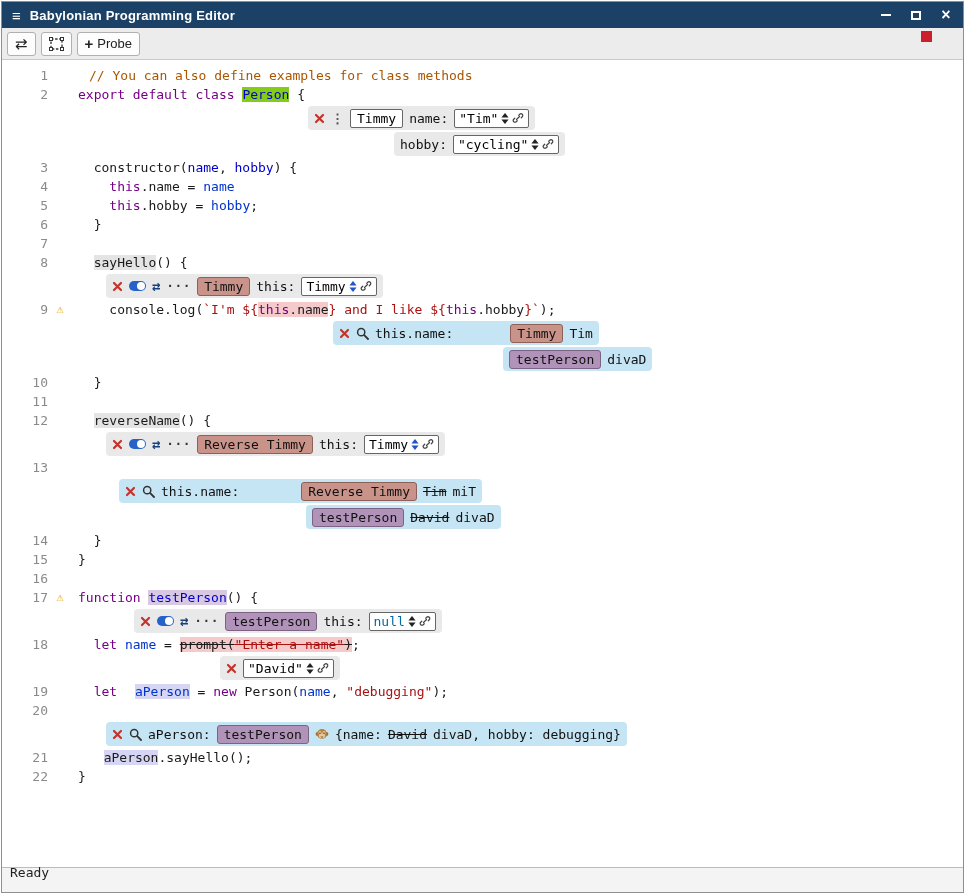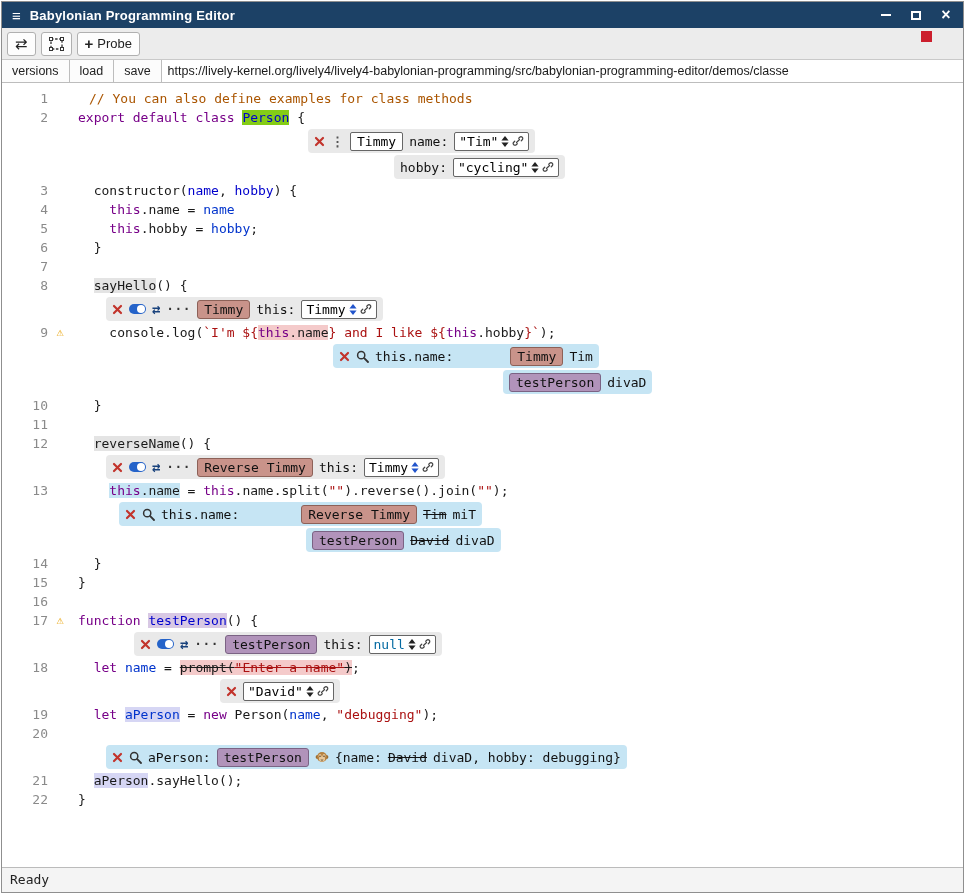--- a/index.html
+++ b/index.html
@@ -47,21 +47,21 @@
 
   .ctext .c { color: #aa5500; margin-left: 11px; }
   .ctext .k { color: #770088; }
   .ctext .d { color: #0000cc; }
   .ctext .v { color: #0033cc; }
   .ctext .s { color: #aa1111; }
   .ctext .p { color: #1a1a1a; }
   .hlp { background: #84cc16; }
   .hlg { background: #e4e4e4; }
   .hlm { background: #d8c8e4; }
-  .hll { background: #d6d6f4; }
+  .hll { background: #d6d6f4; margin-left: 10px; }
   .hlpink { background: #f4caca; }
   .hlb { background: #c6e5f4; }
   .strike { text-decoration: line-through; }
 
   
   .widget-row { width: max-content; display: flex; align-items: center; gap: 6px;
                 border-radius: 4px; padding: 2px 6px; margin: 2px 0; height: 24px; }
   .bg-gray { background: #e9e9e9; }
   .bg-blue { background: #c6e5f4; }
   .w-icon { display: flex; align-items: center; justify-content: center; cursor: pointer; }
@@ -80,21 +80,21 @@
   .vtext.muted { color: #0369a1; }
   .stepper { display: flex; align-items: center; cursor: pointer; }
   .stepper.dark { color: #222; }
   .stepper.blue { color: #2255cc; }
   .badge { border: 1px solid; border-radius: 3px; padding: 0 6px; line-height: 17px; color: #111; cursor: pointer; }
   .badge.salmon { background: #c9938a; border-color: #8d6158; }
   .badge.purple { background: #b193ba; border-color: #7b6384; }
 
   
   .statusbar { height: 25px; border-top: 1px solid #bbb; background: #f4f4f4; display: flex;
-               align-items: flex-start; padding: 4px 8px; font-family: "DejaVu Sans Mono","Liberation Mono",monospace;
+               align-items: flex-end; padding: 12px 8px; font-family: "DejaVu Sans Mono","Liberation Mono",monospace;
                font-size: 13px; color: #222; flex: none; }
 </style>
 </head>
 <body>
 
 <div class="window">
 
   <div class="titlebar">
     <span class="hamburger">≡</span>
     <span class="title">Babylonian Programming Editor</span>
@@ -126,26 +126,20 @@
           </svg>
       </span>
     </div>
     <div class="tbtn">
       <span class="plus">+</span>
       <span>Probe</span>
     </div>
   </div>
   <div class="red-ind"></div>
 
-  <div class="addressbar">
-    <span class="abtn">versions</span>
-    <span class="abtn">load</span>
-    <span class="abtn">save</span>
-    <div class="aurl">https://lively-kernel.org/lively4/lively4-babylonian-programming/src/babylonian-programming-editor/demos/classe</div>
-  </div>
 
   <div class="editor">
     <div>
         <div class="code-line">
           <div class="gutter">
             <span class="lnum">1</span>
             <span class="warnslot"></span>
           </div>
           <span class="ctext"><span class="c">// You can also define examples for class methods</span></span>
         </div>
@@ -350,21 +344,20 @@
                 <path d="M10.5 17.5l-2 2a3.5 3.5 0 0 1-5-5l2-2"></path>
               </svg>
             </span>
           </span>
         </div>
         <div class="code-line">
           <div class="gutter">
             <span class="lnum">13</span>
             <span class="warnslot"></span>
           </div>
-          <span class="ctext"><span class="p">    </span><span class="k hlb">this</span><span class="p hlb">.name</span><span class="p"> = </span><span class="k">this</span><span class="p">.name.split(</span><span class="s">""</span><span class="p">).reverse().join(</span><span class="s">""</span><span class="p">);</span></span>
         </div>
         <div class="widget-row bg-blue" style="margin-left: 117px;">
           <span class="w-icon icon-close">
             <svg width="11" height="11" viewBox="0 0 11 11">
               <path d="M2 2 L9 9 M9 2 L2 9" stroke="#c2342c" stroke-width="2.2" stroke-linecap="round" fill="none"></path>
             </svg>
           </span>
           <span class="w-icon icon-mag">
             <svg width="13" height="13" viewBox="0 0 13 13">
               <circle cx="5.2" cy="5.2" r="3.6" stroke="#333" stroke-width="1.5" fill="none"></circle>

